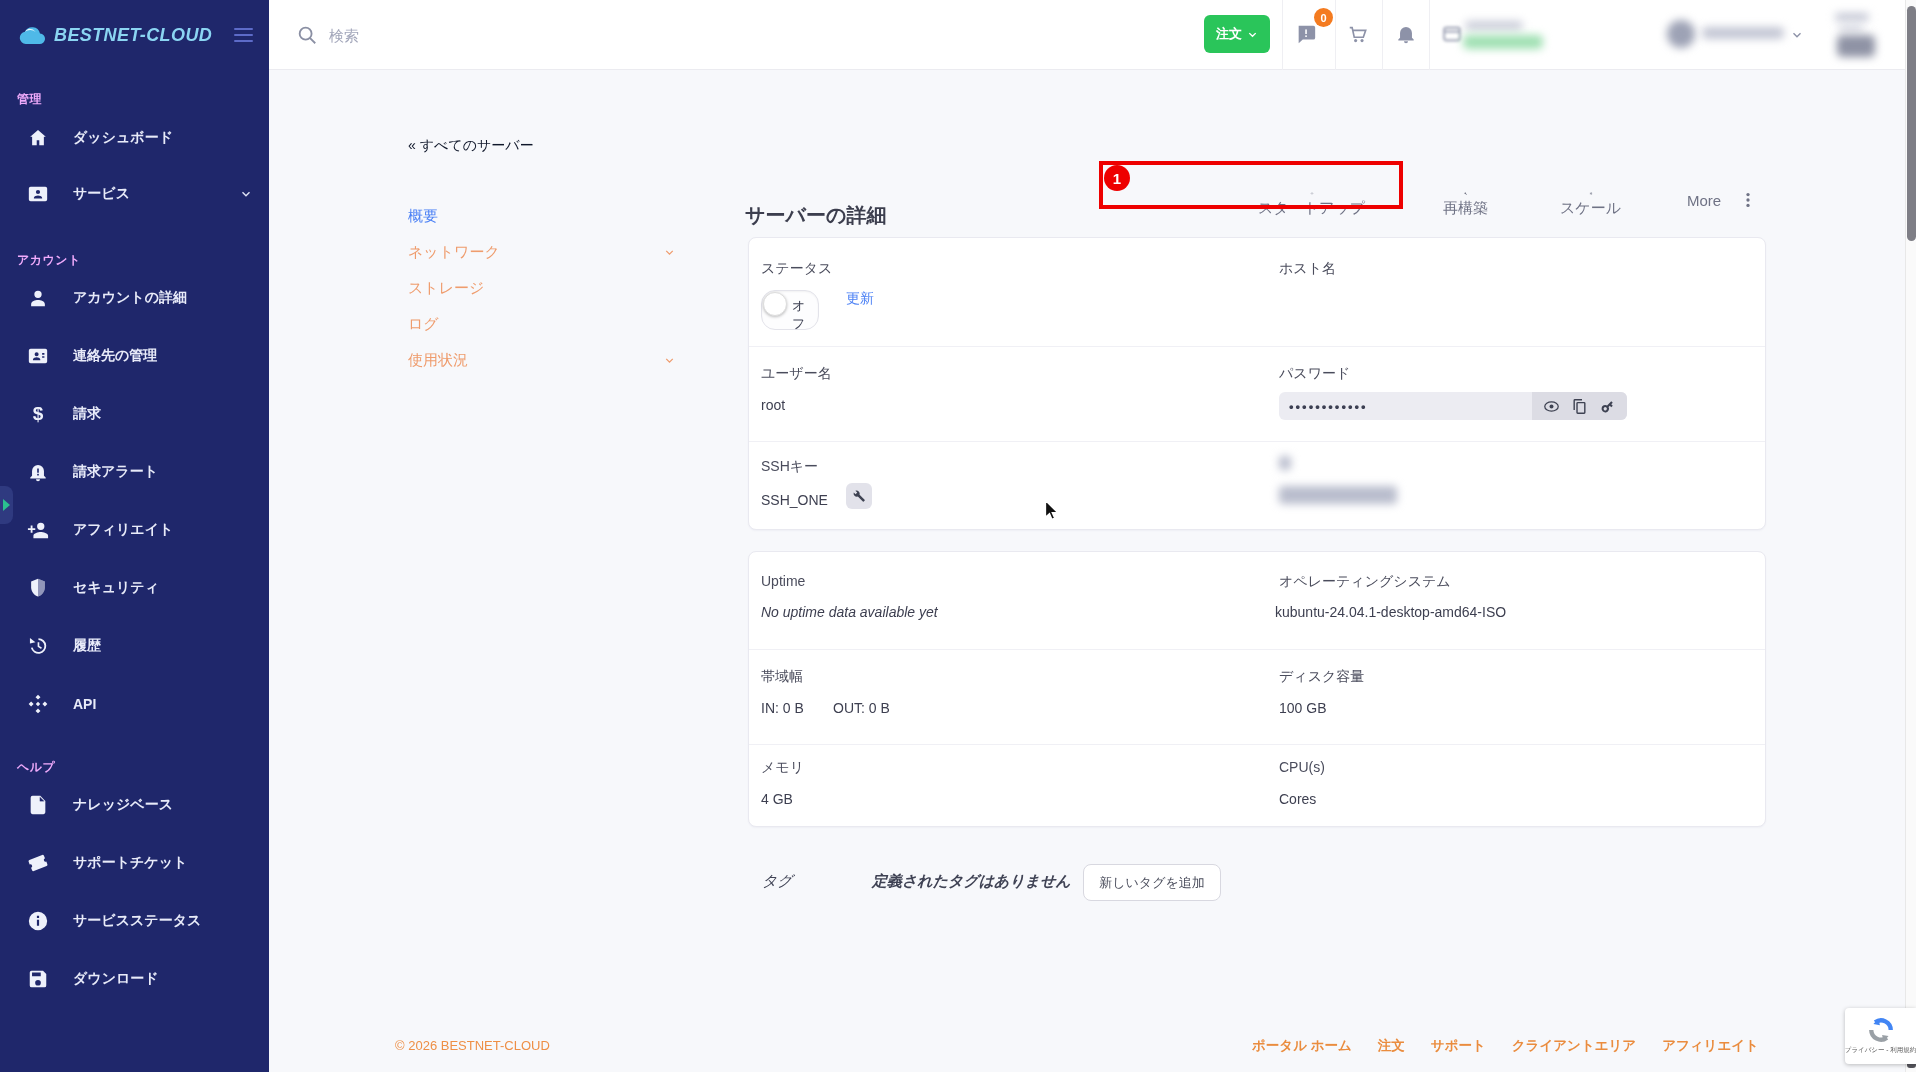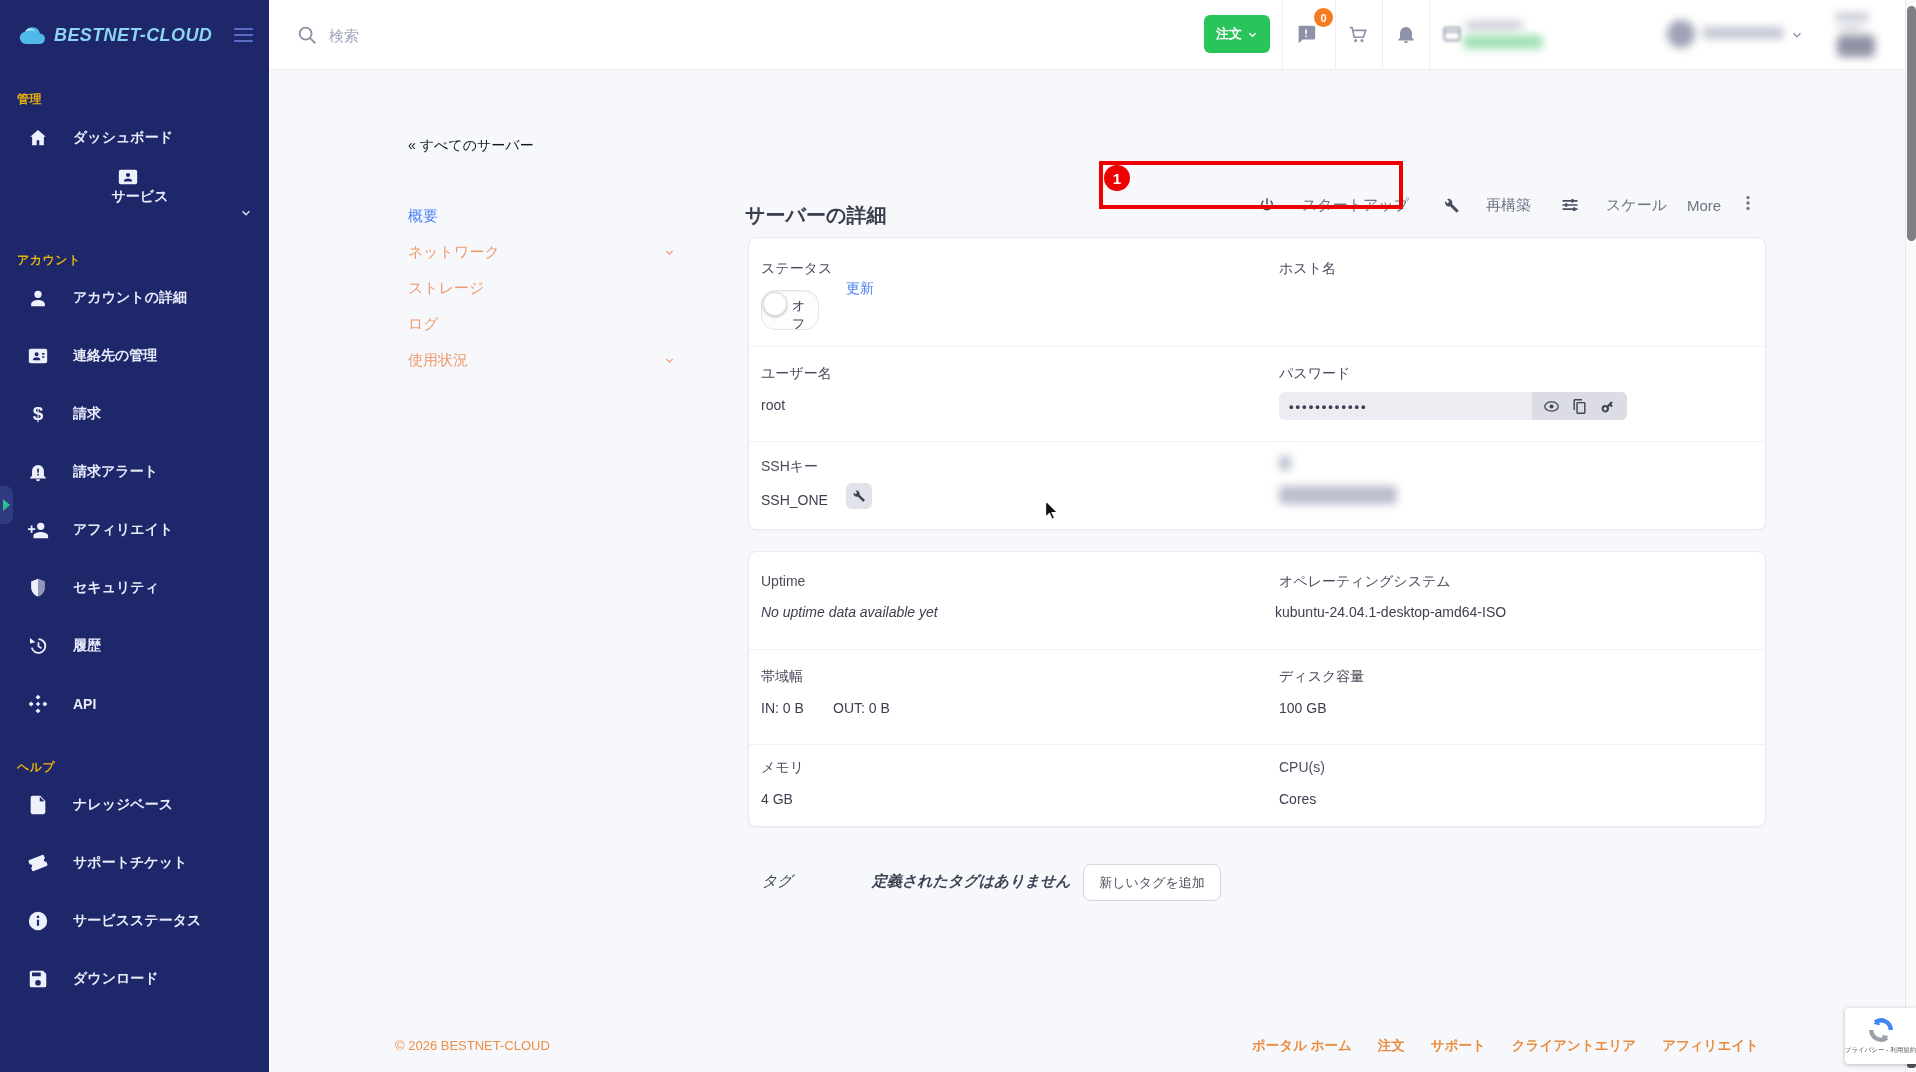--- a/index.html
+++ b/index.html
@@ -9,21 +9,21 @@
     font-family:"Liberation Sans", sans-serif;
     background:#f7f8fb; color:#3d3f50;
   }
 
   
   .sidebar { position:absolute; left:0; top:0; width:269px; height:1072px; background:#1f276b; z-index:5; }
   .logo-row { height:70px; display:flex; align-items:center; padding:12px 16px;text-align:right; }
   .logo-text { font-size:18px; font-weight:bold; font-style:italic; color:#8bd5f2; letter-spacing:.4px; margin-left:8px; white-space:nowrap; }
   .hamburger { margin-left:auto; cursor:pointer; }
   .hamburger div { width:19px; height:2.5px; background:#5d6bc8; margin:3.5px 0; border-radius:2px; }
-  .sb-sec { font-size:12px; font-weight:bold; color:#eab308; padding:0 17px; letter-spacing:.5px; }
+  .sb-sec { font-size:12px; font-weight:bold; color:#f0abfc; padding:0 17px; letter-spacing:.5px; }
   .sb-item { display:flex; align-items:center; height:58px; padding:0 16px 0 27px; color:#e8ebf9; font-size:14px; font-weight:bold; cursor:pointer; }
   .sb-item .ic { width:22px; height:22px; margin-right:24px; flex:none; color:#eef1fb; }
   .sb-item .chev { margin-left:auto; color:#dfe3f5; }
   .dollar-ic { font-size:19px; font-weight:bold; width:22px; text-align:center; margin-right:24px; color:#eef1fb; }
   .edge-tab { position:absolute; left:0; top:486px; width:13px; height:38px; background:#2f3a80; border-radius:0 8px 8px 0; z-index:6; display:flex; align-items:center; justify-content:center; cursor:pointer; }
   .edge-tab .tri { width:0; height:0; border-top:6px solid transparent; border-bottom:6px solid transparent; border-left:7px solid #2bc08f; }
 
   
   .topbar { position:absolute; left:269px; top:0; width:1647px; height:70px; background:#fff; border-bottom:1px solid #ebebf0; z-index:4; }
   .search-ic { position:absolute; left:27px; top:24px; color:#8a8fa3; }
@@ -37,21 +37,21 @@
 
   
   .back-link { position:absolute; left:408px; top:137px; font-size:14px; color:#0f172a; cursor:pointer; }
   .subnav { position:absolute; left:408px; top:198px; width:268px; }
   .subnav-item { height:36px; display:flex; align-items:center; font-size:15px; color:#ef9c6d; cursor:pointer; }
   .subnav-item.active { color:#4b80f5; }
   .subnav-item .chev { margin-left:auto; }
 
   
   .page-title { position:absolute; left:745px; top:190px; font-size:20px; font-weight:bold; color:#3c3e4e;margin-top:12px; }
-  .action { position:absolute; top:192px; height:26px; display:flex; align-items:center; gap:26px; font-size:15px; color:#6f7285; cursor:pointer; }
+  .action { position:absolute; top:192px; height:26px; display:flex; align-items:center; gap:4px; font-size:15px; color:#6f7285; cursor:pointer;flex-direction:column; }
   .action .aic { color:#4a4e60; }
   .red-box { position:absolute; left:1099px; top:161px; width:304px; height:48px; border:4px solid #ee0000; z-index:9; pointer-events:none; }
   .red-badge { position:absolute; left:1104px; top:165px; width:26px; height:26px; border-radius:50%; background:#ee0000; color:#fff; font-size:15px; font-weight:bold; display:flex; align-items:center; justify-content:center; z-index:10; }
 
   
   .card { position:absolute; left:748px; width:1018px; background:#fff; border:1px solid #e9e9f0; border-radius:8px; box-shadow:0 1px 2px rgba(30,35,90,.04); }
   .crow { position:relative; }
   .crow + .crow { border-top:1px solid #f0f0f5; }
   .lbl { position:absolute; font-size:14px; color:#4a4c5c; }
   .val { position:absolute; font-size:14px; color:#3d3f50; }
@@ -106,21 +106,21 @@
   </div>
 
   <div class="sb-sec" style="margin-top:21px;">管理</div>
 
   <div class="sb-item" style="margin-top:2px;height:56px;">
     <svg class="ic" viewBox="0 0 24 24" fill="currentColor">
         <path d="M12 3.2 3.5 10.5h2.1V20h5v-5.6h2.8V20h5v-9.5h2.1z"></path>
       </svg>
     <span>ダッシュボード</span>
   </div>
-  <div class="sb-item" style="height:56px;flex-direction:column;">
+  <div class="sb-item" style="height:56px;">
     <svg class="ic" viewBox="0 0 24 24" fill="currentColor">
         <path d="M20 4H4a2 2 0 0 0-2 2v12a2 2 0 0 0 2 2h16a2 2 0 0 0 2-2V6a2 2 0 0 0-2-2zm-8 3.5a2.3 2.3 0 1 1-2.3 2.3A2.3 2.3 0 0 1 12 7.5zm4.5 9.5h-9v-.8c0-1.7 3-2.6 4.5-2.6s4.5.9 4.5 2.6z"></path>
       </svg>
     <span>サービス</span>
     <svg class="chev" width="14" height="14" viewBox="0 0 24 24">
         <path fill="none" stroke="currentColor" stroke-width="2.4" d="m6 9 6 6 6-6"></path>
       </svg>
   </div>
 
   <div class="sb-sec" style="margin-top:30px;">アカウント</div>
@@ -330,21 +330,21 @@
 <div class="red-box"></div>
 <div class="red-badge">1</div>
 
 <section class="card" style="top:237px;height:293px;">
   <div class="crow" style="height:108px;">
     <span class="lbl" style="left:12px;top:22px;">ステータス</span>
     <div class="toggle">
       <div class="knob"></div>
       <span class="tlabel">オフ</span>
     </div>
-    <span class="val link-blue" style="left:97px;top:42px;">更新</span>
+    <span class="val link-blue" style="left:97px;top:52px;">更新</span>
     <span class="lbl" style="left:530px;top:22px;">ホスト名</span>
   </div>
   <div class="crow" style="height:95px;">
     <span class="lbl" style="left:12px;top:18px;">ユーザー名</span>
     <span class="val" style="left:12px;top:50px;">root</span>
     <span class="lbl" style="left:530px;top:18px;">パスワード</span>
     <div class="pw-box">
       <div class="pw-dots">••••••••••••</div>
       <div class="pw-tools">
         <svg class="pic" viewBox="0 0 24 24">

